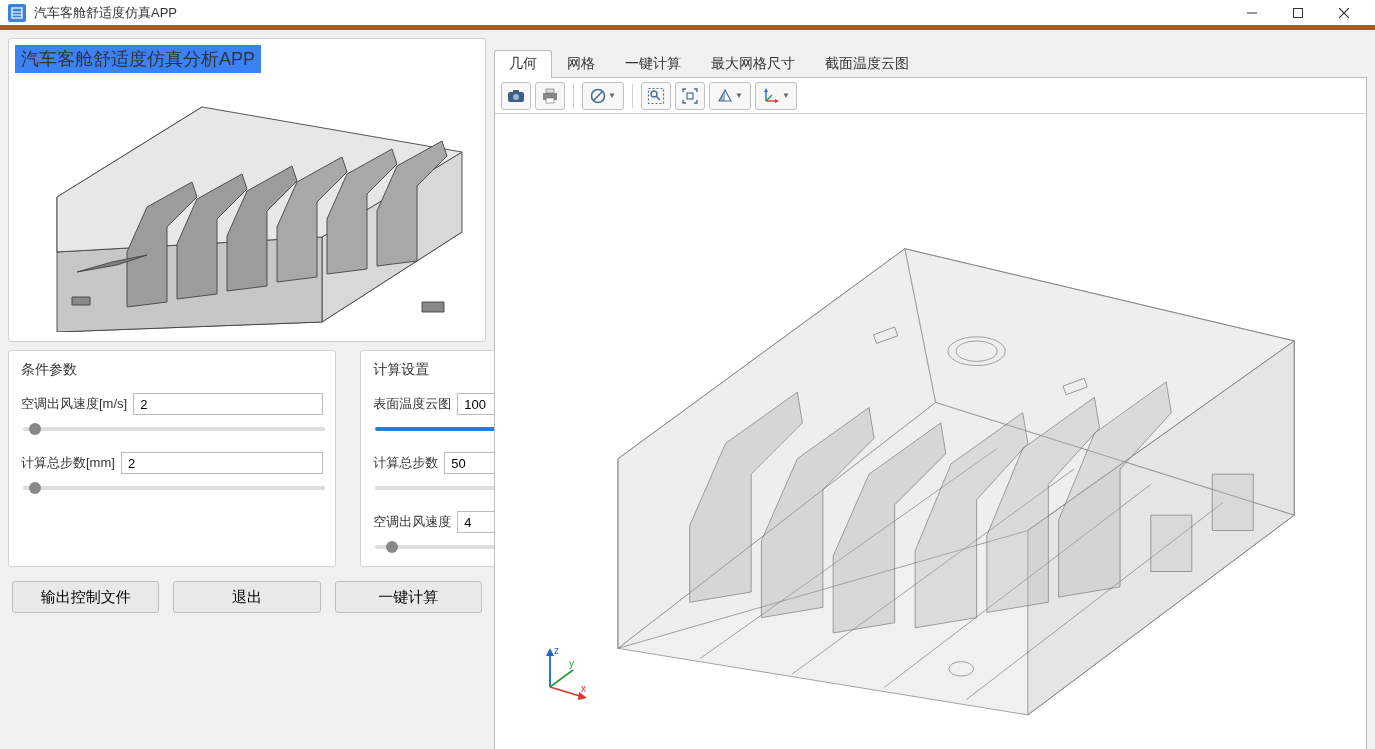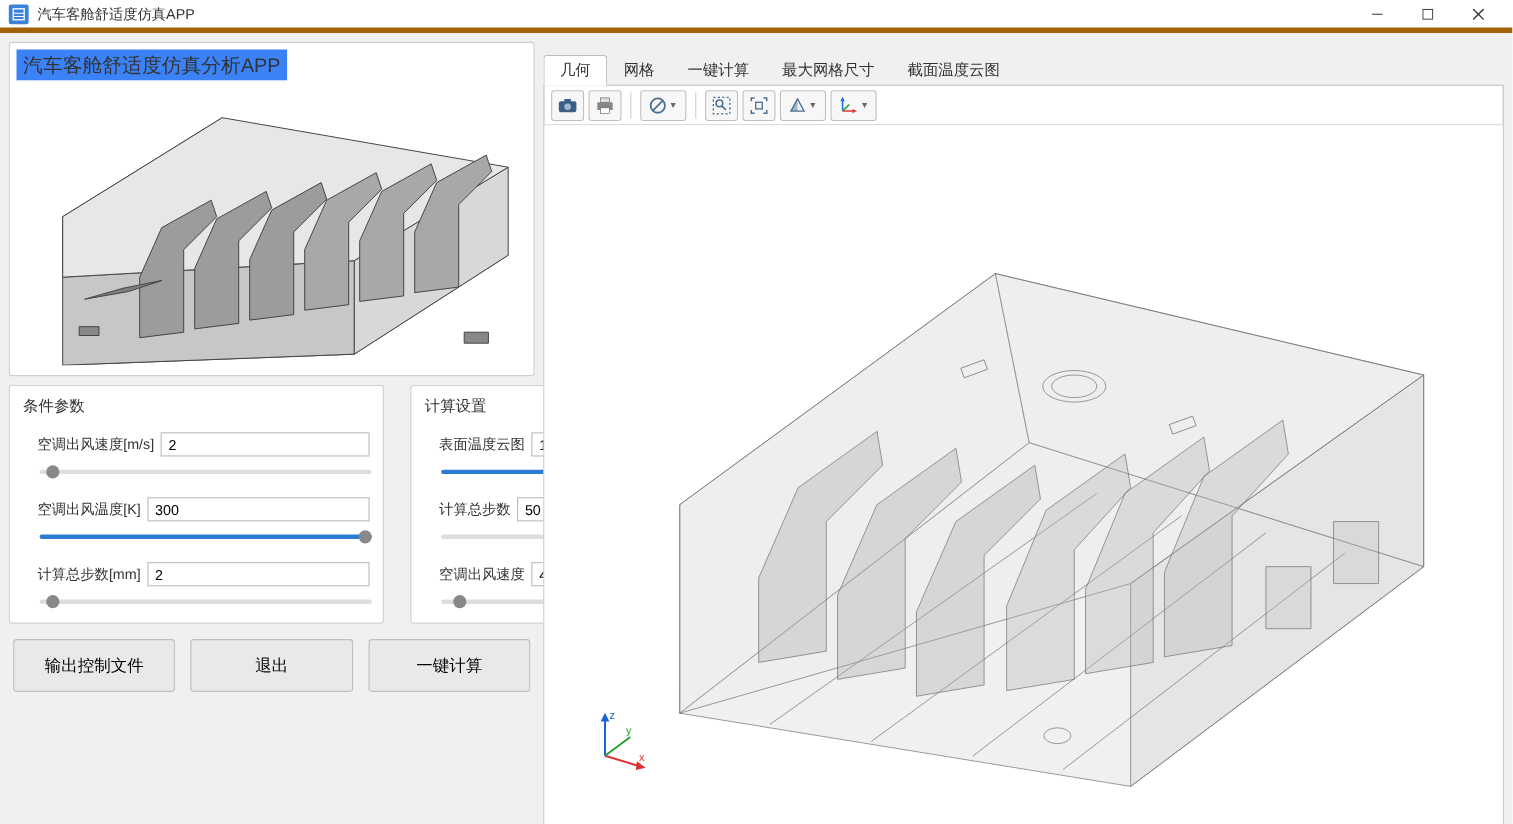--- a/index.html
+++ b/index.html
@@ -19,34 +19,34 @@
 
     .panel { background: #fff; border: 1px solid #d0d0d0; border-radius: 3px; }
 
     .preview-panel { padding: 6px; }
     .preview-title { background: #3b82f6; display: inline-block; font-size: 18px; padding: 2px 6px; margin-bottom: 4px; }
     .preview-svg { width: 100%; height: 255px; }
 
     .params-row { display: flex; gap: 24px; }
     .param-panel { flex: 1; padding: 10px 12px 14px; }
     .param-panel .legend { font-size: 14px; margin-bottom: 14px; }
-    .param-item { margin-bottom: 18px; margin-left: 13px; }
+    .param-item { margin-bottom: 18px; }
     .param-item:last-child { margin-bottom: 0; }
     .param-row { display: flex; align-items: center; gap: 6px; }
     .param-label { font-size: 13px; white-space: nowrap; }
     .param-input { flex: 1; height: 22px; border: 1px solid #bbb; padding: 0 6px; font-size: 13px; min-width: 50px; }
     .param-slider { width: 100%; margin-top: 4px; }
     .param-slider input[type=range] {
       -webkit-appearance: none; width: 100%; height: 4px; background: #ddd; outline: none; border-radius: 2px;
     }
     .param-slider input[type=range]::-webkit-slider-thumb { -webkit-appearance: none; width: 12px; height: 12px; background: #888; border-radius: 50%; cursor: pointer; }
     .param-slider.accent input[type=range] { background: linear-gradient(to right, #2b7cd3 0%, #2b7cd3 100%); }
 
     .button-row { display: flex; gap: 14px; padding: 6px 4px; }
-    .big-btn { flex: 1; height: 48px; background: #e9e9e9; border: 1px solid #bfbfbf; border-radius: 3px; font-size: 15px; cursor: pointer; }
+    .big-btn { flex: 1; height: 32px; background: #e9e9e9; border: 1px solid #bfbfbf; border-radius: 3px; font-size: 15px; cursor: pointer; }
 
     
     .right-col { flex: 1; display: flex; flex-direction: column; margin-top: 15px; }
     .viewer-tabs { display: flex; gap: 0; align-items: flex-end; height: 24px; }
     .viewer-tab { padding: 4px 14px; font-size: 14px; cursor: pointer; border: 1px solid transparent; border-bottom: none; position: relative; }
     .viewer-tab.active { background: #fff; border-color: #bdbdbd; border-top-left-radius: 3px; border-top-right-radius: 3px; }
     .viewer-tab.active::after { content: ""; position: absolute; left: 0; right: 0; bottom: -1px; height: 2px; background: #fff; }
 
     .viewer-tool-frame { background: #fff; border: 1px solid #bdbdbd; flex: 1; display: flex; flex-direction: column; }
     .viewer-toolbar { height: 36px; display: flex; align-items: center; padding: 0 6px; gap: 4px; border-bottom: 1px solid #d0d0d0; }
@@ -135,27 +135,20 @@
         <div class="legend">条件参数</div>
 
         <div class="param-item">
           <div class="param-row">
             <span class="param-label">空调出风速度[m/s]</span>
             <input class="param-input" value="2" style="">
           </div>
           <div class="param-slider"><input type="range" min="0" max="100" value="2" style=""></div>
         </div>
 
-        <div class="param-item">
-          <div class="param-row">
-            <span class="param-label">空调出风温度[K]</span>
-            <input class="param-input" value="300" style="">
-          </div>
-          <div class="param-slider accent"><input type="range" min="0" max="100" value="100" style=""></div>
-        </div>
 
         <div class="param-item">
           <div class="param-row">
             <span class="param-label">计算总步数[mm]</span>
             <input class="param-input" value="2" style="">
           </div>
           <div class="param-slider"><input type="range" min="0" max="100" value="2" style=""></div>
         </div>
       </div>
 

